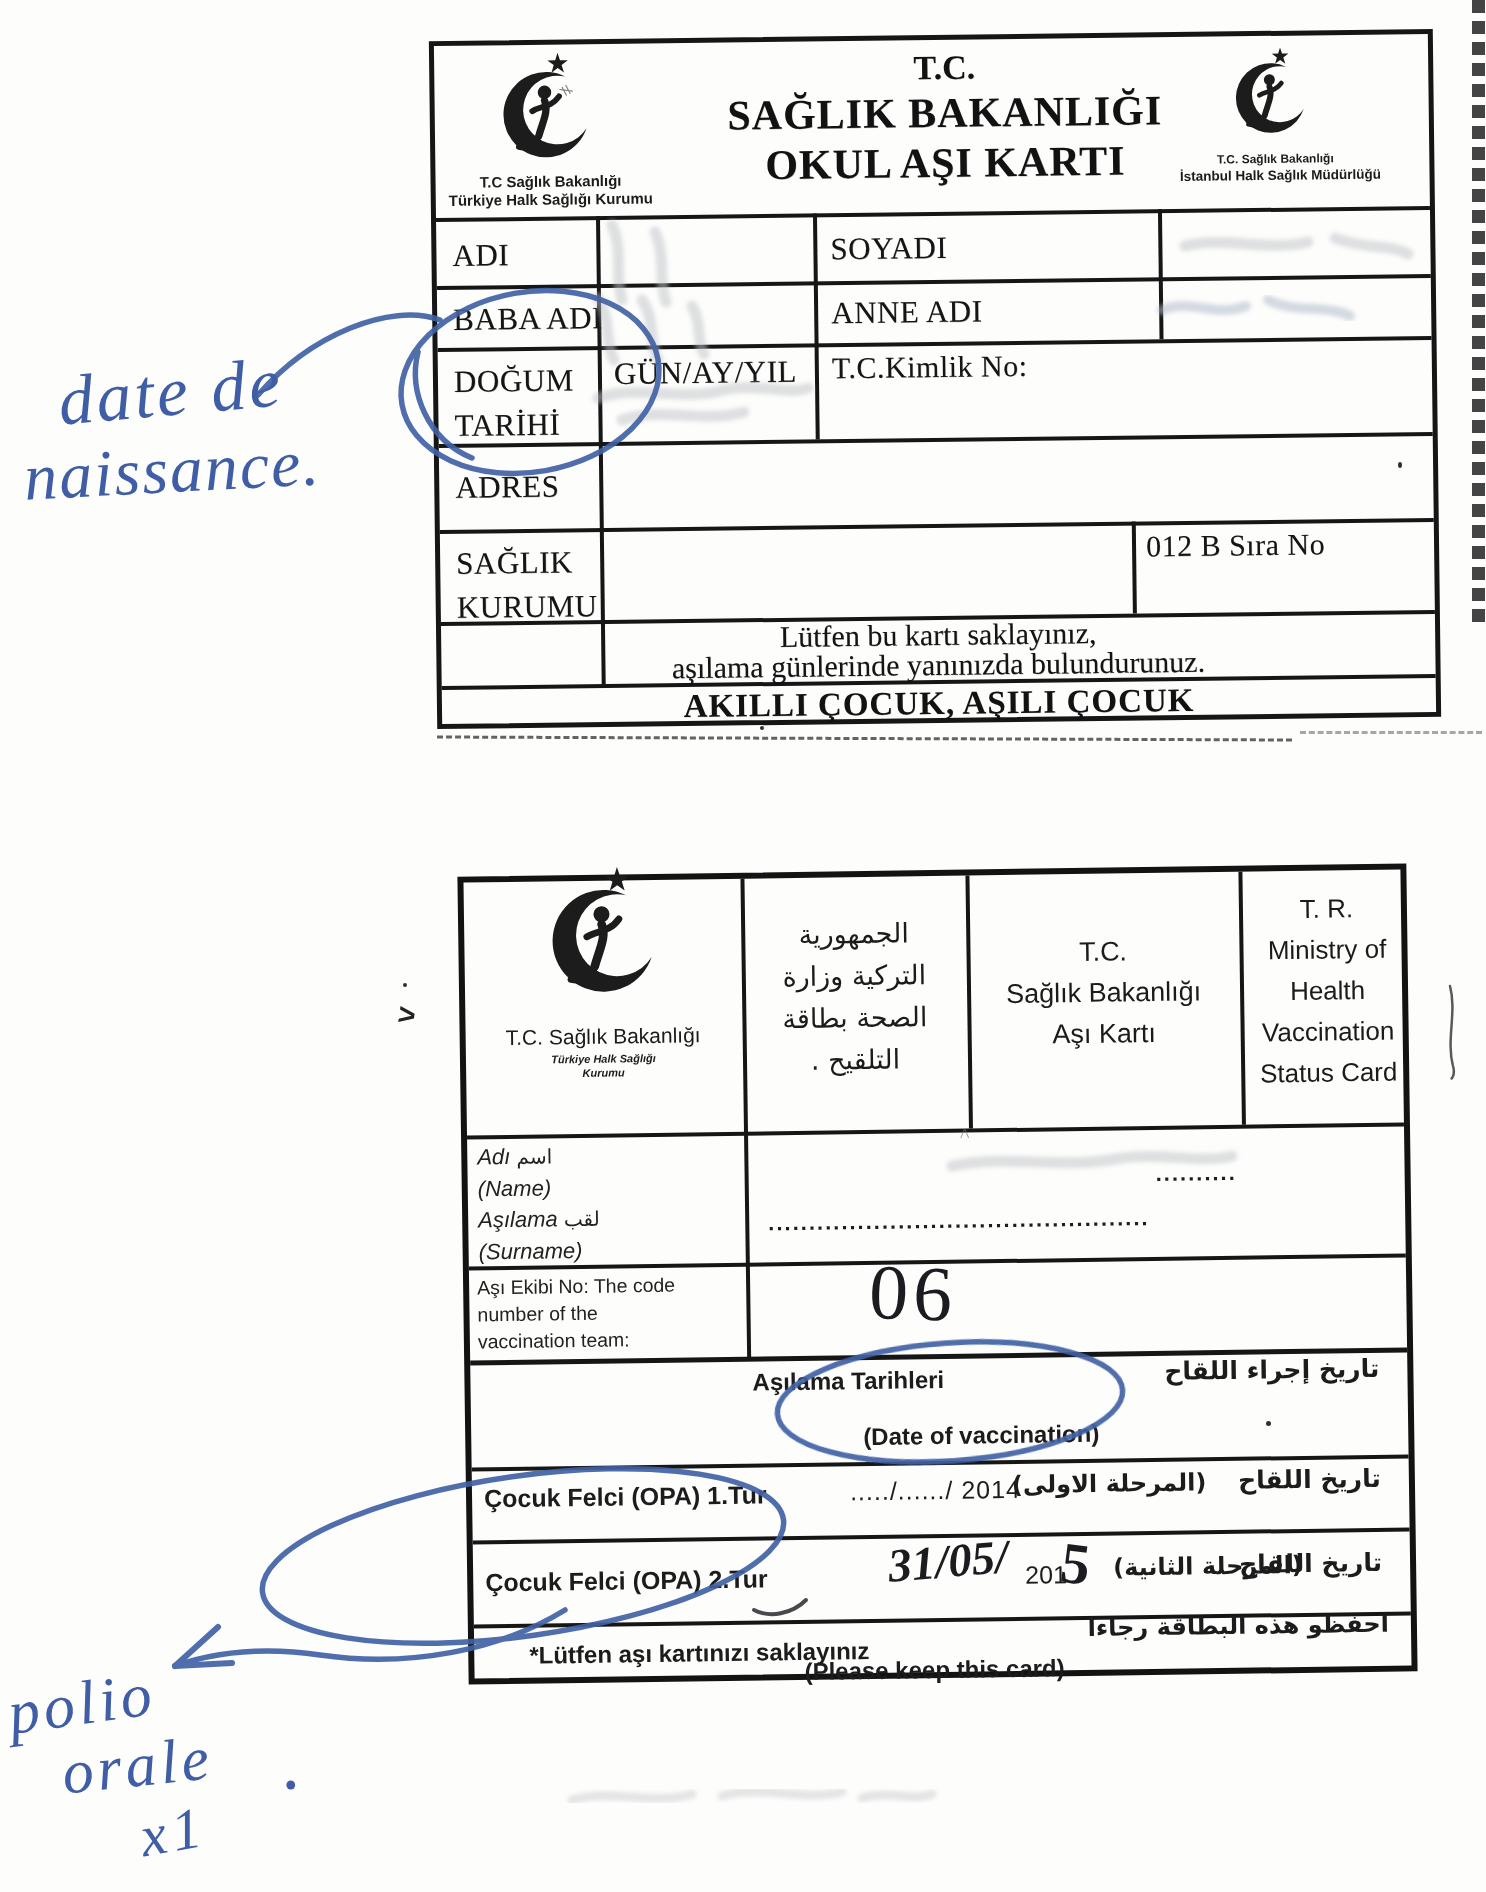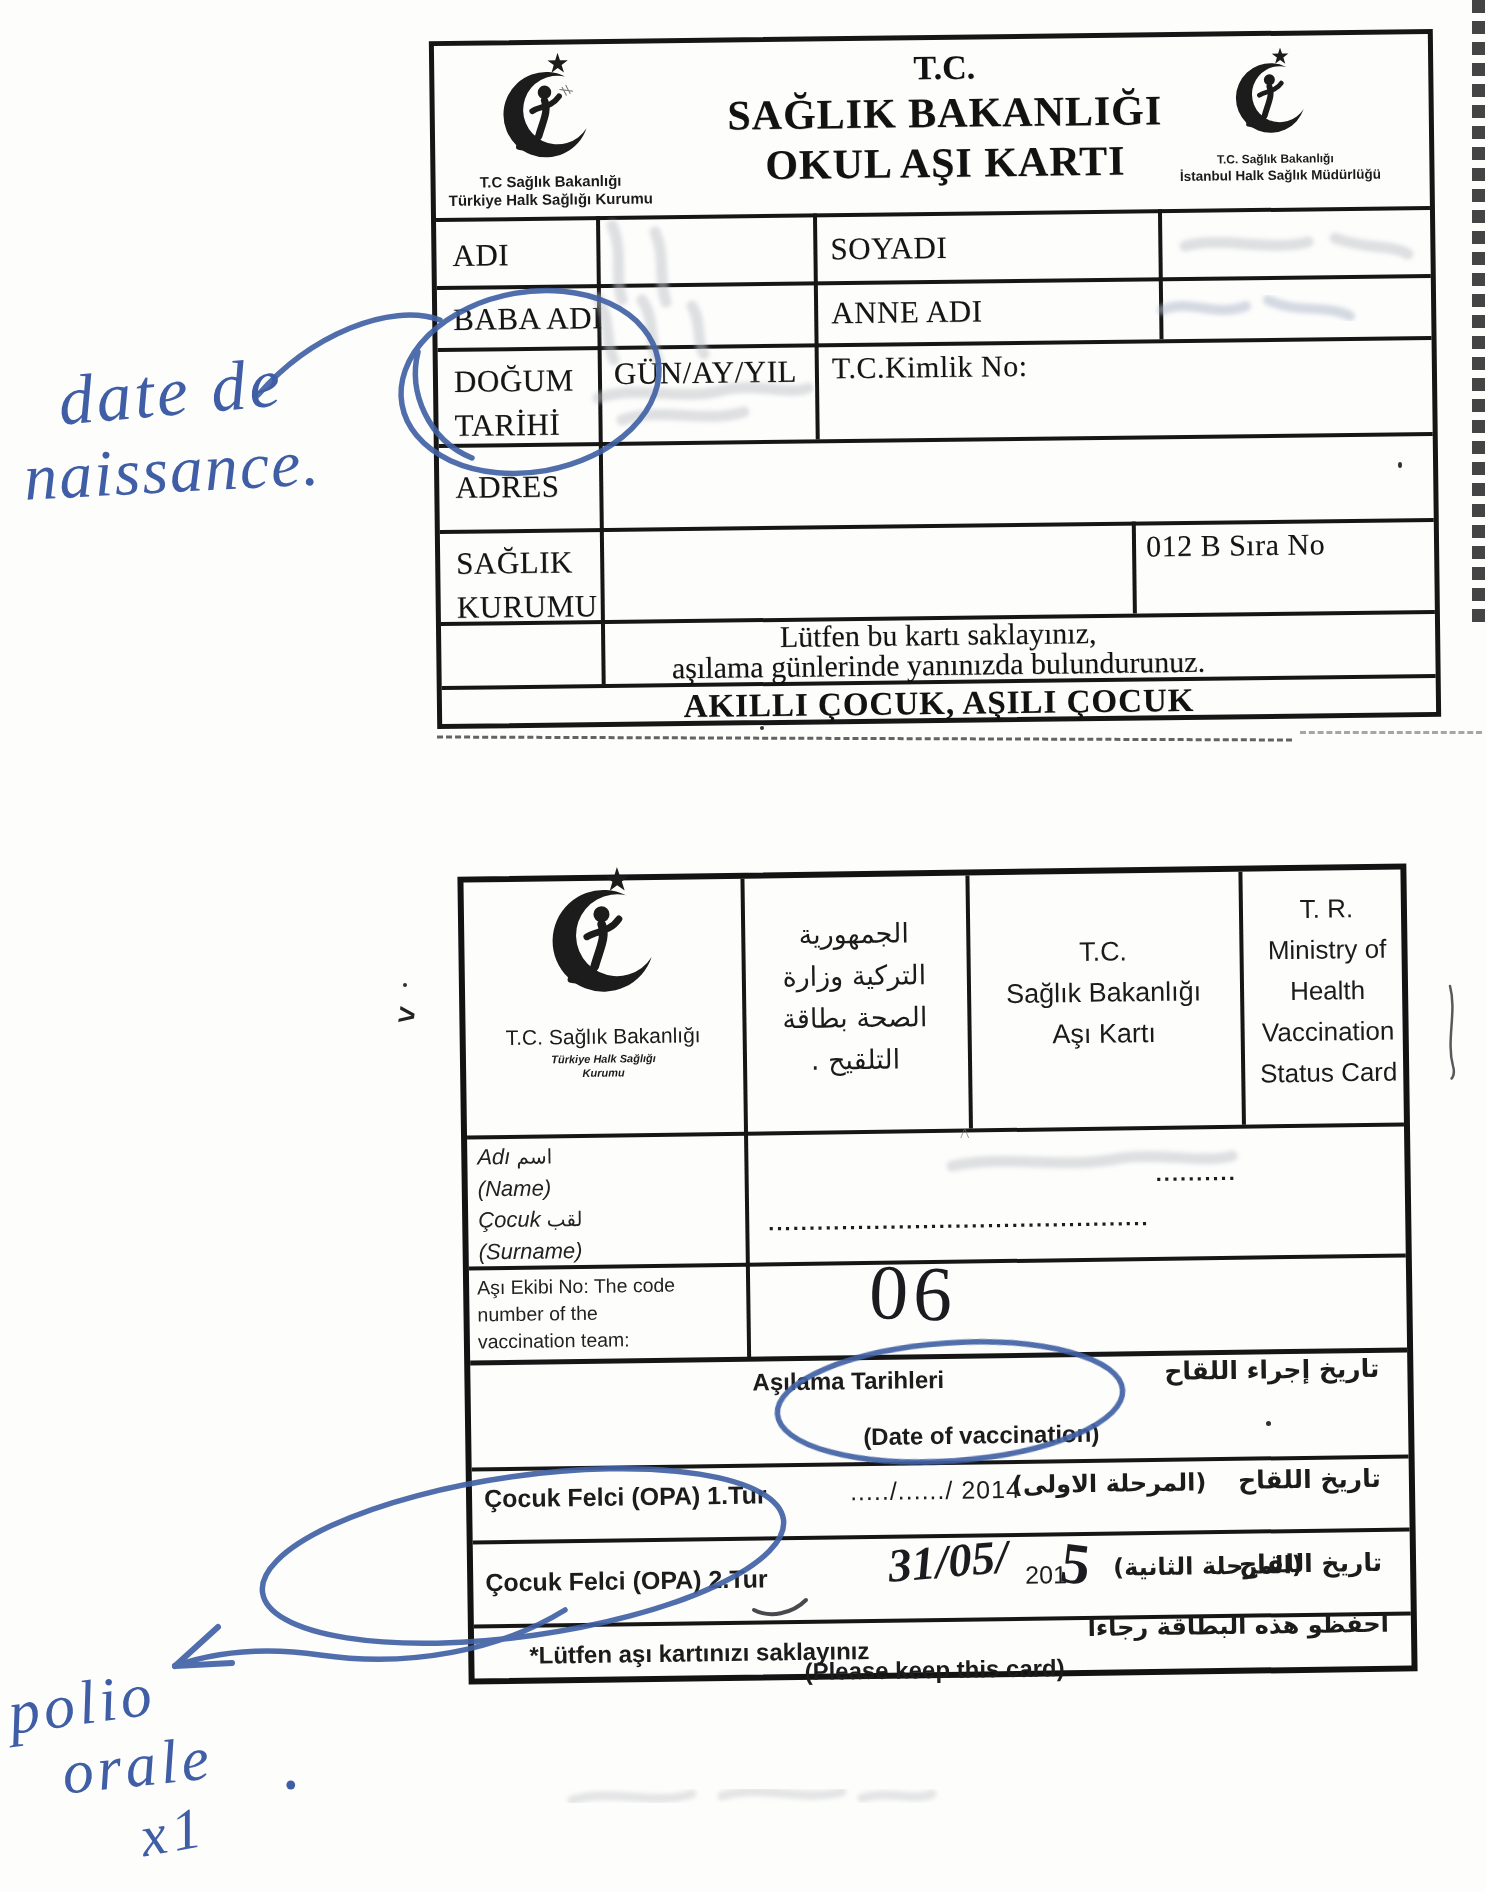--- a/index.html
+++ b/index.html
@@ -164,21 +164,21 @@
       <span class="ln">T. R.</span>
       <span class="ln">Ministry of</span>
       <span class="ln">Health</span>
       <span class="ln">Vaccination</span>
       <span class="ln">Status Card</span>
     </div>
 
     <div class="c2sm" style="left:10px;top:259px;font-size:22px;line-height:31px">
       <div><i>Adı</i> <span class="ar" style="font-size:20px">اسم</span></div>
       <div style="font-style:italic">(Name)</div>
-      <div><i>Çocuk</i> <span class="ar" style="font-size:20px">لقب</span></div>
+      <div><i>Aşılama</i> <span class="ar" style="font-size:20px">لقب</span></div>
       <div style="font-style:italic">(Surname)</div>
     </div>
     <div class="c2row" style="left:688px;top:288px;font-size:22px;letter-spacing:2px">..........</div>
     <div class="c2row" style="left:300px;top:332px;font-size:22px;letter-spacing:2px">...............................................</div>
 
     <div class="c2sm" style="left:8px;top:392px;font-size:19.5px;line-height:27px">
       <div>Aşı Ekibi No: The code</div>
       <div>number of the</div>
       <div>vaccination team:</div>
     </div>

